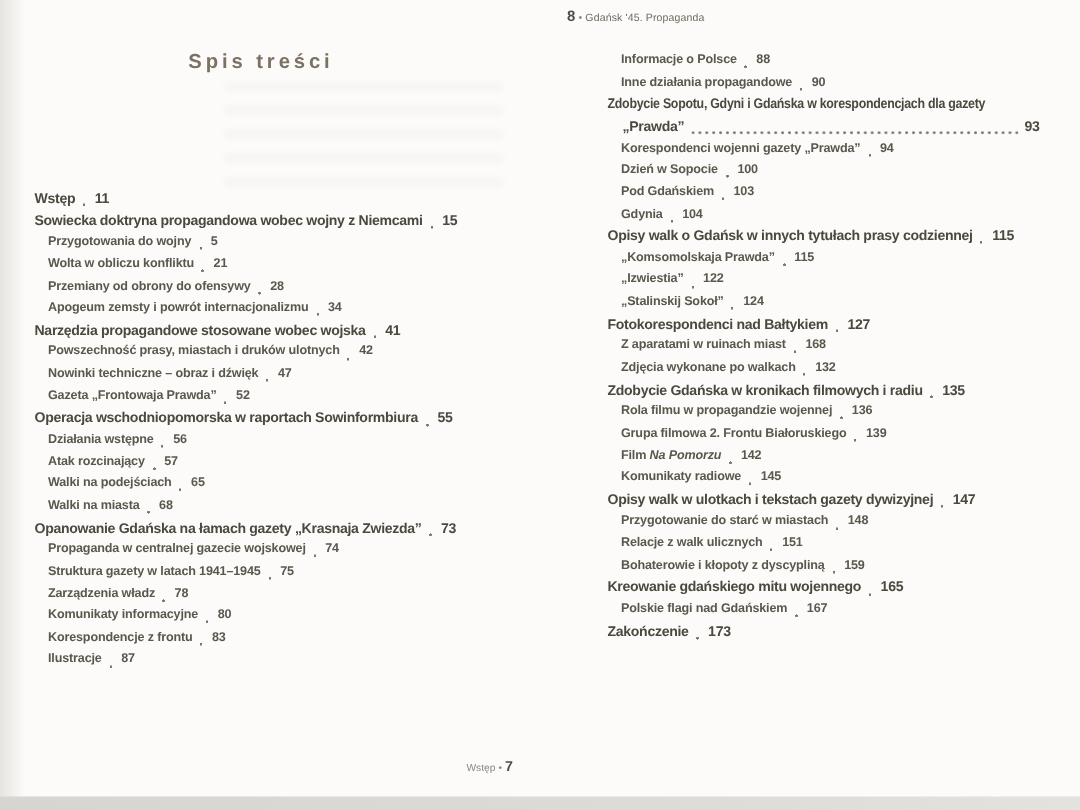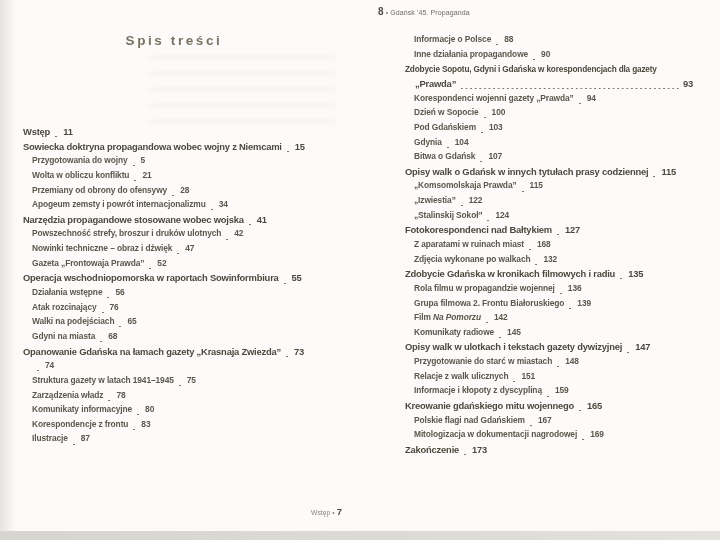--- a/index.html
+++ b/index.html
@@ -116,21 +116,21 @@
         </div>
         <div class="row l1">
           <div class="line">
             <span class="label">Narzędzia propagandowe stosowane wobec wojska</span>
             <span class="leader"></span>
             <span class="page-num">41</span>
           </div>
         </div>
         <div class="row l2">
           <div class="line">
-            <span class="label">Powszechność strefy, broszur i druków ulotnych</span>
+            <span class="label">Powszechność prasy, miastach i druków ulotnych</span>
             <span class="leader"></span>
             <span class="page-num">42</span>
           </div>
         </div>
         <div class="row l2">
           <div class="line">
             <span class="label">Nowinki techniczne – obraz i dźwięk</span>
             <span class="leader"></span>
             <span class="page-num">47</span>
           </div>
@@ -153,46 +153,47 @@
           <div class="line">
             <span class="label">Działania wstępne</span>
             <span class="leader"></span>
             <span class="page-num">56</span>
           </div>
         </div>
         <div class="row l2">
           <div class="line">
             <span class="label">Atak rozcinający</span>
             <span class="leader"></span>
-            <span class="page-num">76</span>
+            <span class="page-num">57</span>
           </div>
         </div>
         <div class="row l2">
           <div class="line">
             <span class="label">Walki na podejściach</span>
             <span class="leader"></span>
             <span class="page-num">65</span>
           </div>
         </div>
         <div class="row l2">
           <div class="line">
-            <span class="label">Gdyni na miasta</span>
+            <span class="label">Walki na miasta</span>
             <span class="leader"></span>
             <span class="page-num">68</span>
           </div>
         </div>
         <div class="row l1">
           <div class="line">
             <span class="label">Opanowanie Gdańska na łamach gazety „Krasnaja Zwiezda”</span>
             <span class="leader"></span>
             <span class="page-num">73</span>
           </div>
         </div>
         <div class="row l2">
           <div class="line">
+            <span class="label">Propaganda w centralnej gazecie wojskowej</span>
             <span class="leader"></span>
             <span class="page-num">74</span>
           </div>
         </div>
         <div class="row l2">
           <div class="line">
             <span class="label">Struktura gazety w latach 1941–1945</span>
             <span class="leader"></span>
             <span class="page-num">75</span>
           </div>
@@ -275,27 +276,20 @@
             <span class="page-num">103</span>
           </div>
         </div>
         <div class="row l2">
           <div class="line">
             <span class="label">Gdynia</span>
             <span class="leader"></span>
             <span class="page-num">104</span>
           </div>
         </div>
-        <div class="row l2">
-          <div class="line">
-            <span class="label">Bitwa o Gdańsk</span>
-            <span class="leader"></span>
-            <span class="page-num">107</span>
-          </div>
-        </div>
         <div class="row l1">
           <div class="line">
             <span class="label">Opisy walk o Gdańsk w innych tytułach prasy codziennej</span>
             <span class="leader"></span>
             <span class="page-num">115</span>
           </div>
         </div>
         <div class="row l2">
           <div class="line">
             <span class="label">„Komsomolskaja Prawda”</span>
@@ -389,44 +383,37 @@
         </div>
         <div class="row l2">
           <div class="line">
             <span class="label">Relacje z walk ulicznych</span>
             <span class="leader"></span>
             <span class="page-num">151</span>
           </div>
         </div>
         <div class="row l2">
           <div class="line">
-            <span class="label">Informacje i kłopoty z dyscypliną</span>
+            <span class="label">Bohaterowie i kłopoty z dyscypliną</span>
             <span class="leader"></span>
             <span class="page-num">159</span>
           </div>
         </div>
         <div class="row l1">
           <div class="line">
             <span class="label">Kreowanie gdańskiego mitu wojennego</span>
             <span class="leader"></span>
             <span class="page-num">165</span>
           </div>
         </div>
         <div class="row l2">
           <div class="line">
             <span class="label">Polskie flagi nad Gdańskiem</span>
             <span class="leader"></span>
             <span class="page-num">167</span>
-          </div>
-        </div>
-        <div class="row l2">
-          <div class="line">
-            <span class="label">Mitologizacja w dokumentacji nagrodowej</span>
-            <span class="leader"></span>
-            <span class="page-num">169</span>
           </div>
         </div>
         <div class="row l1">
           <div class="line">
             <span class="label">Zakończenie</span>
             <span class="leader"></span>
             <span class="page-num">173</span>
           </div>
         </div>
       </div>

